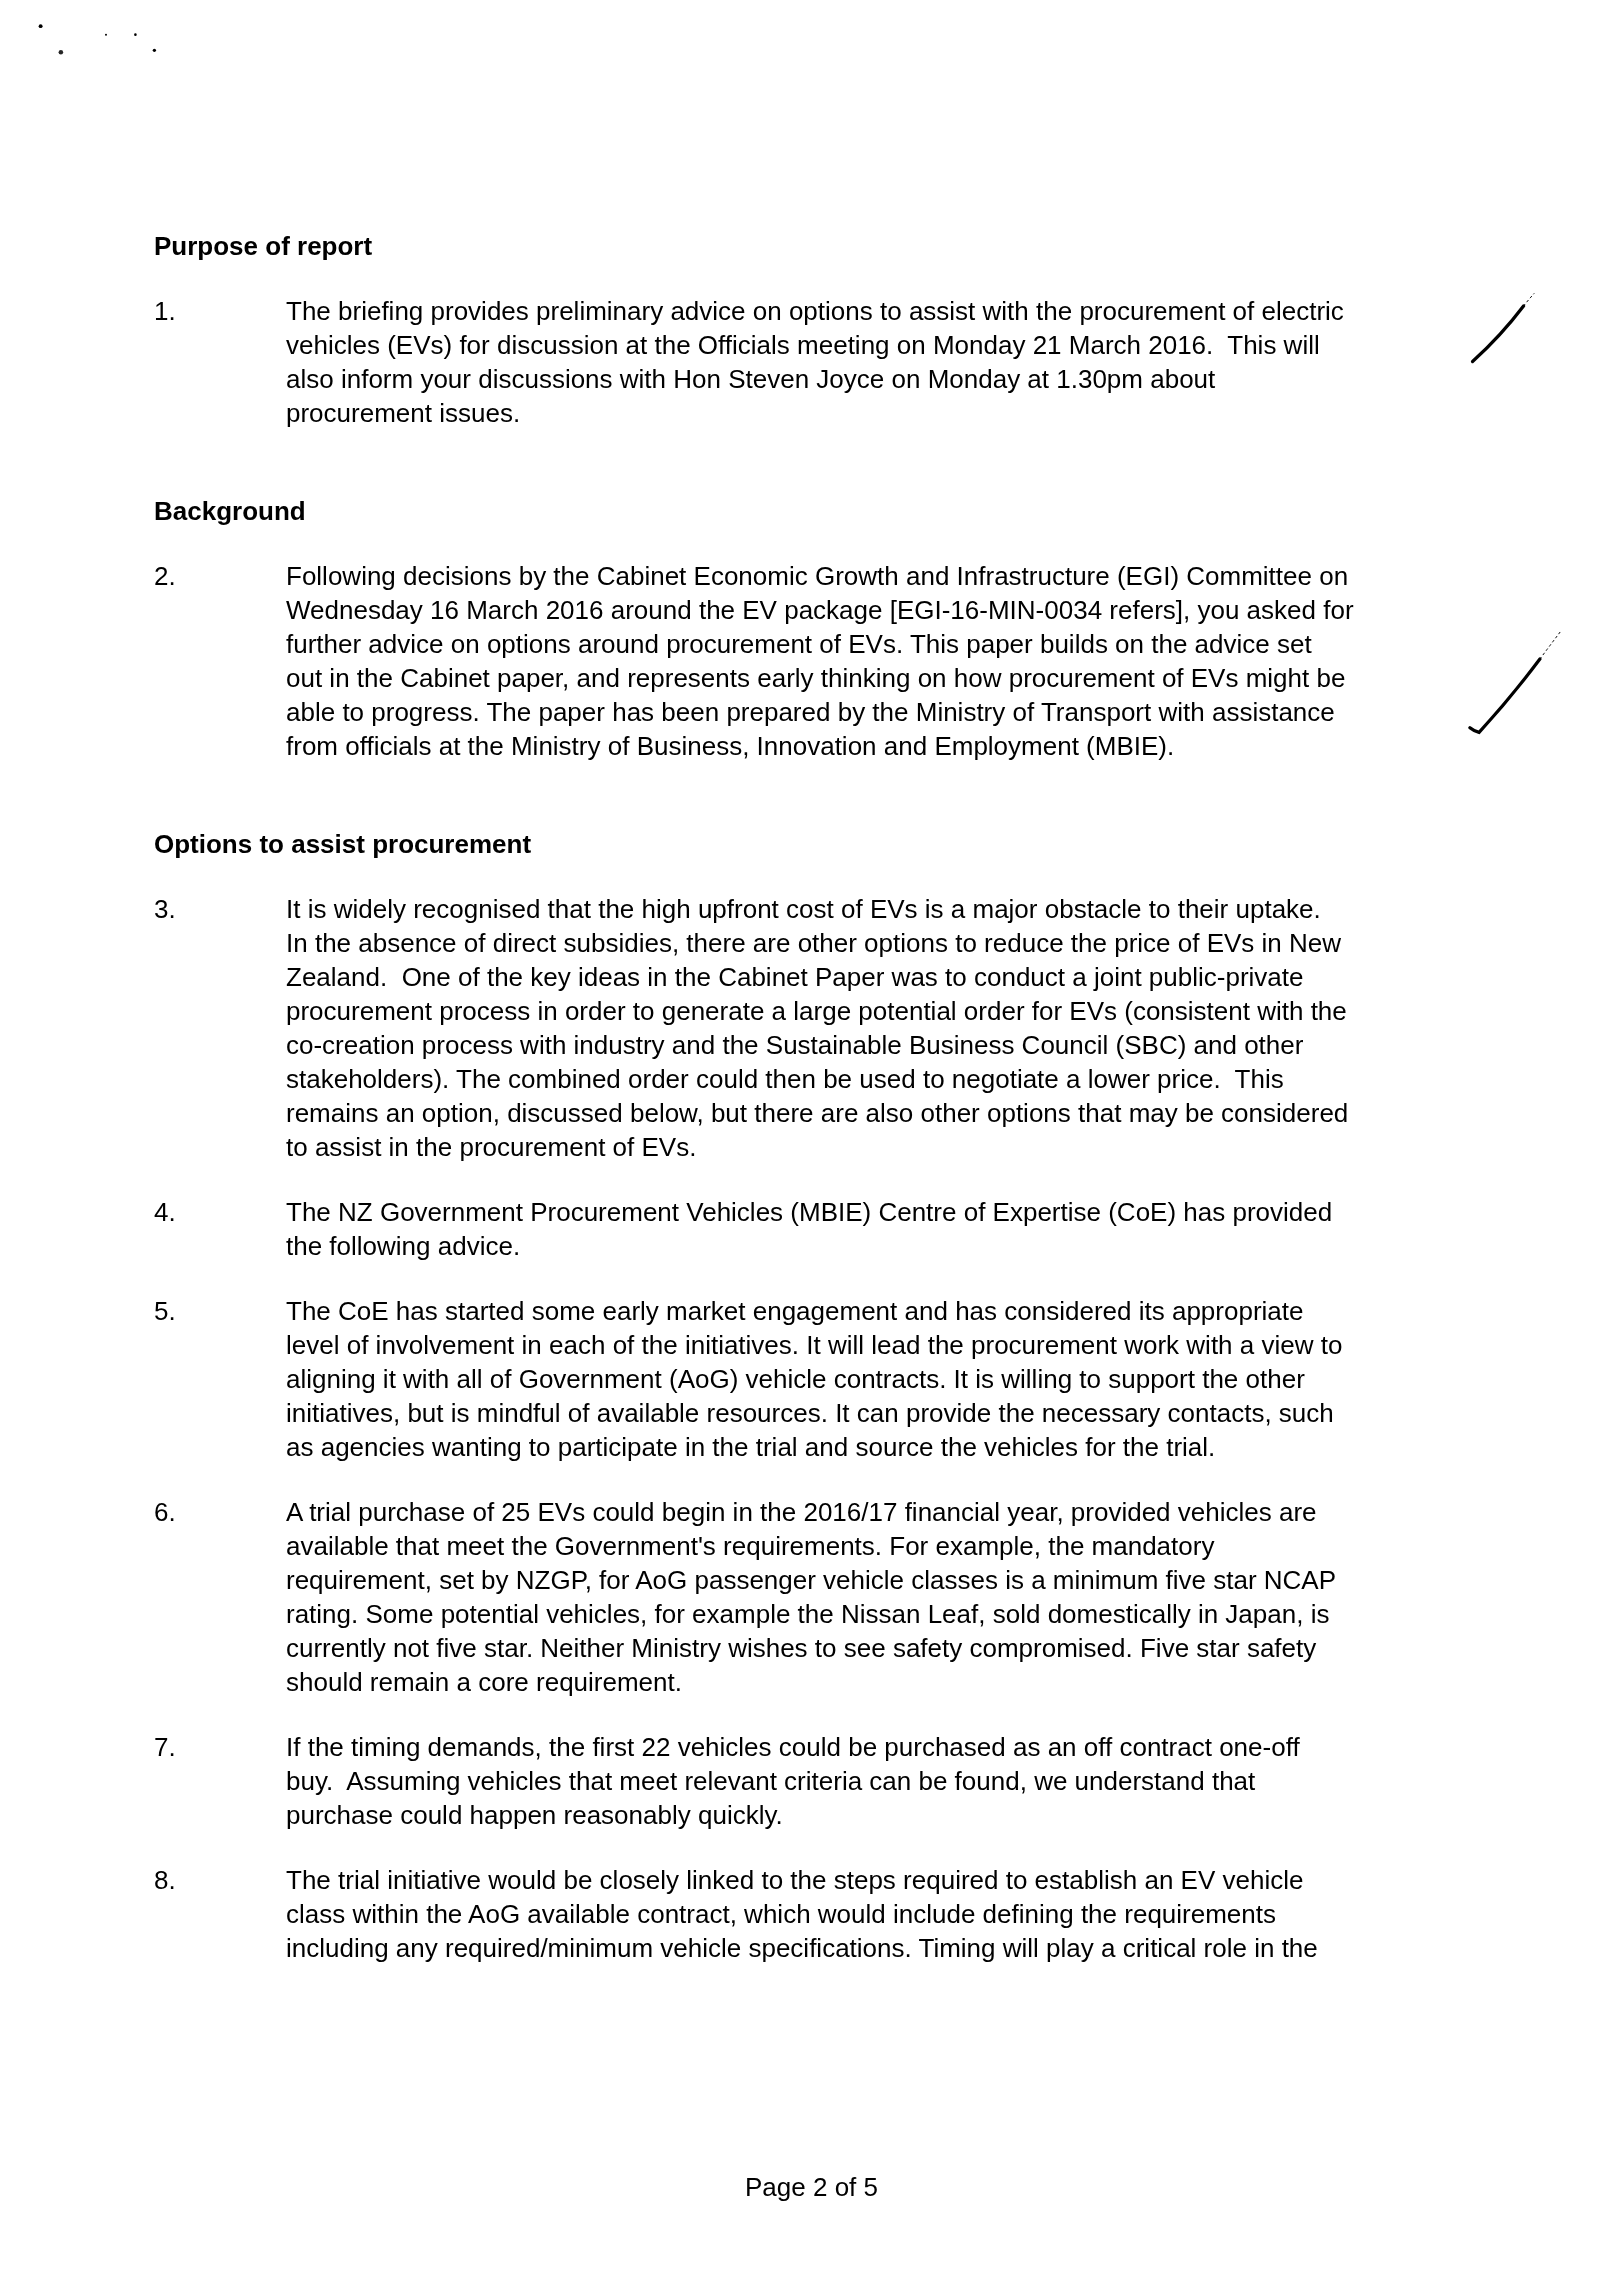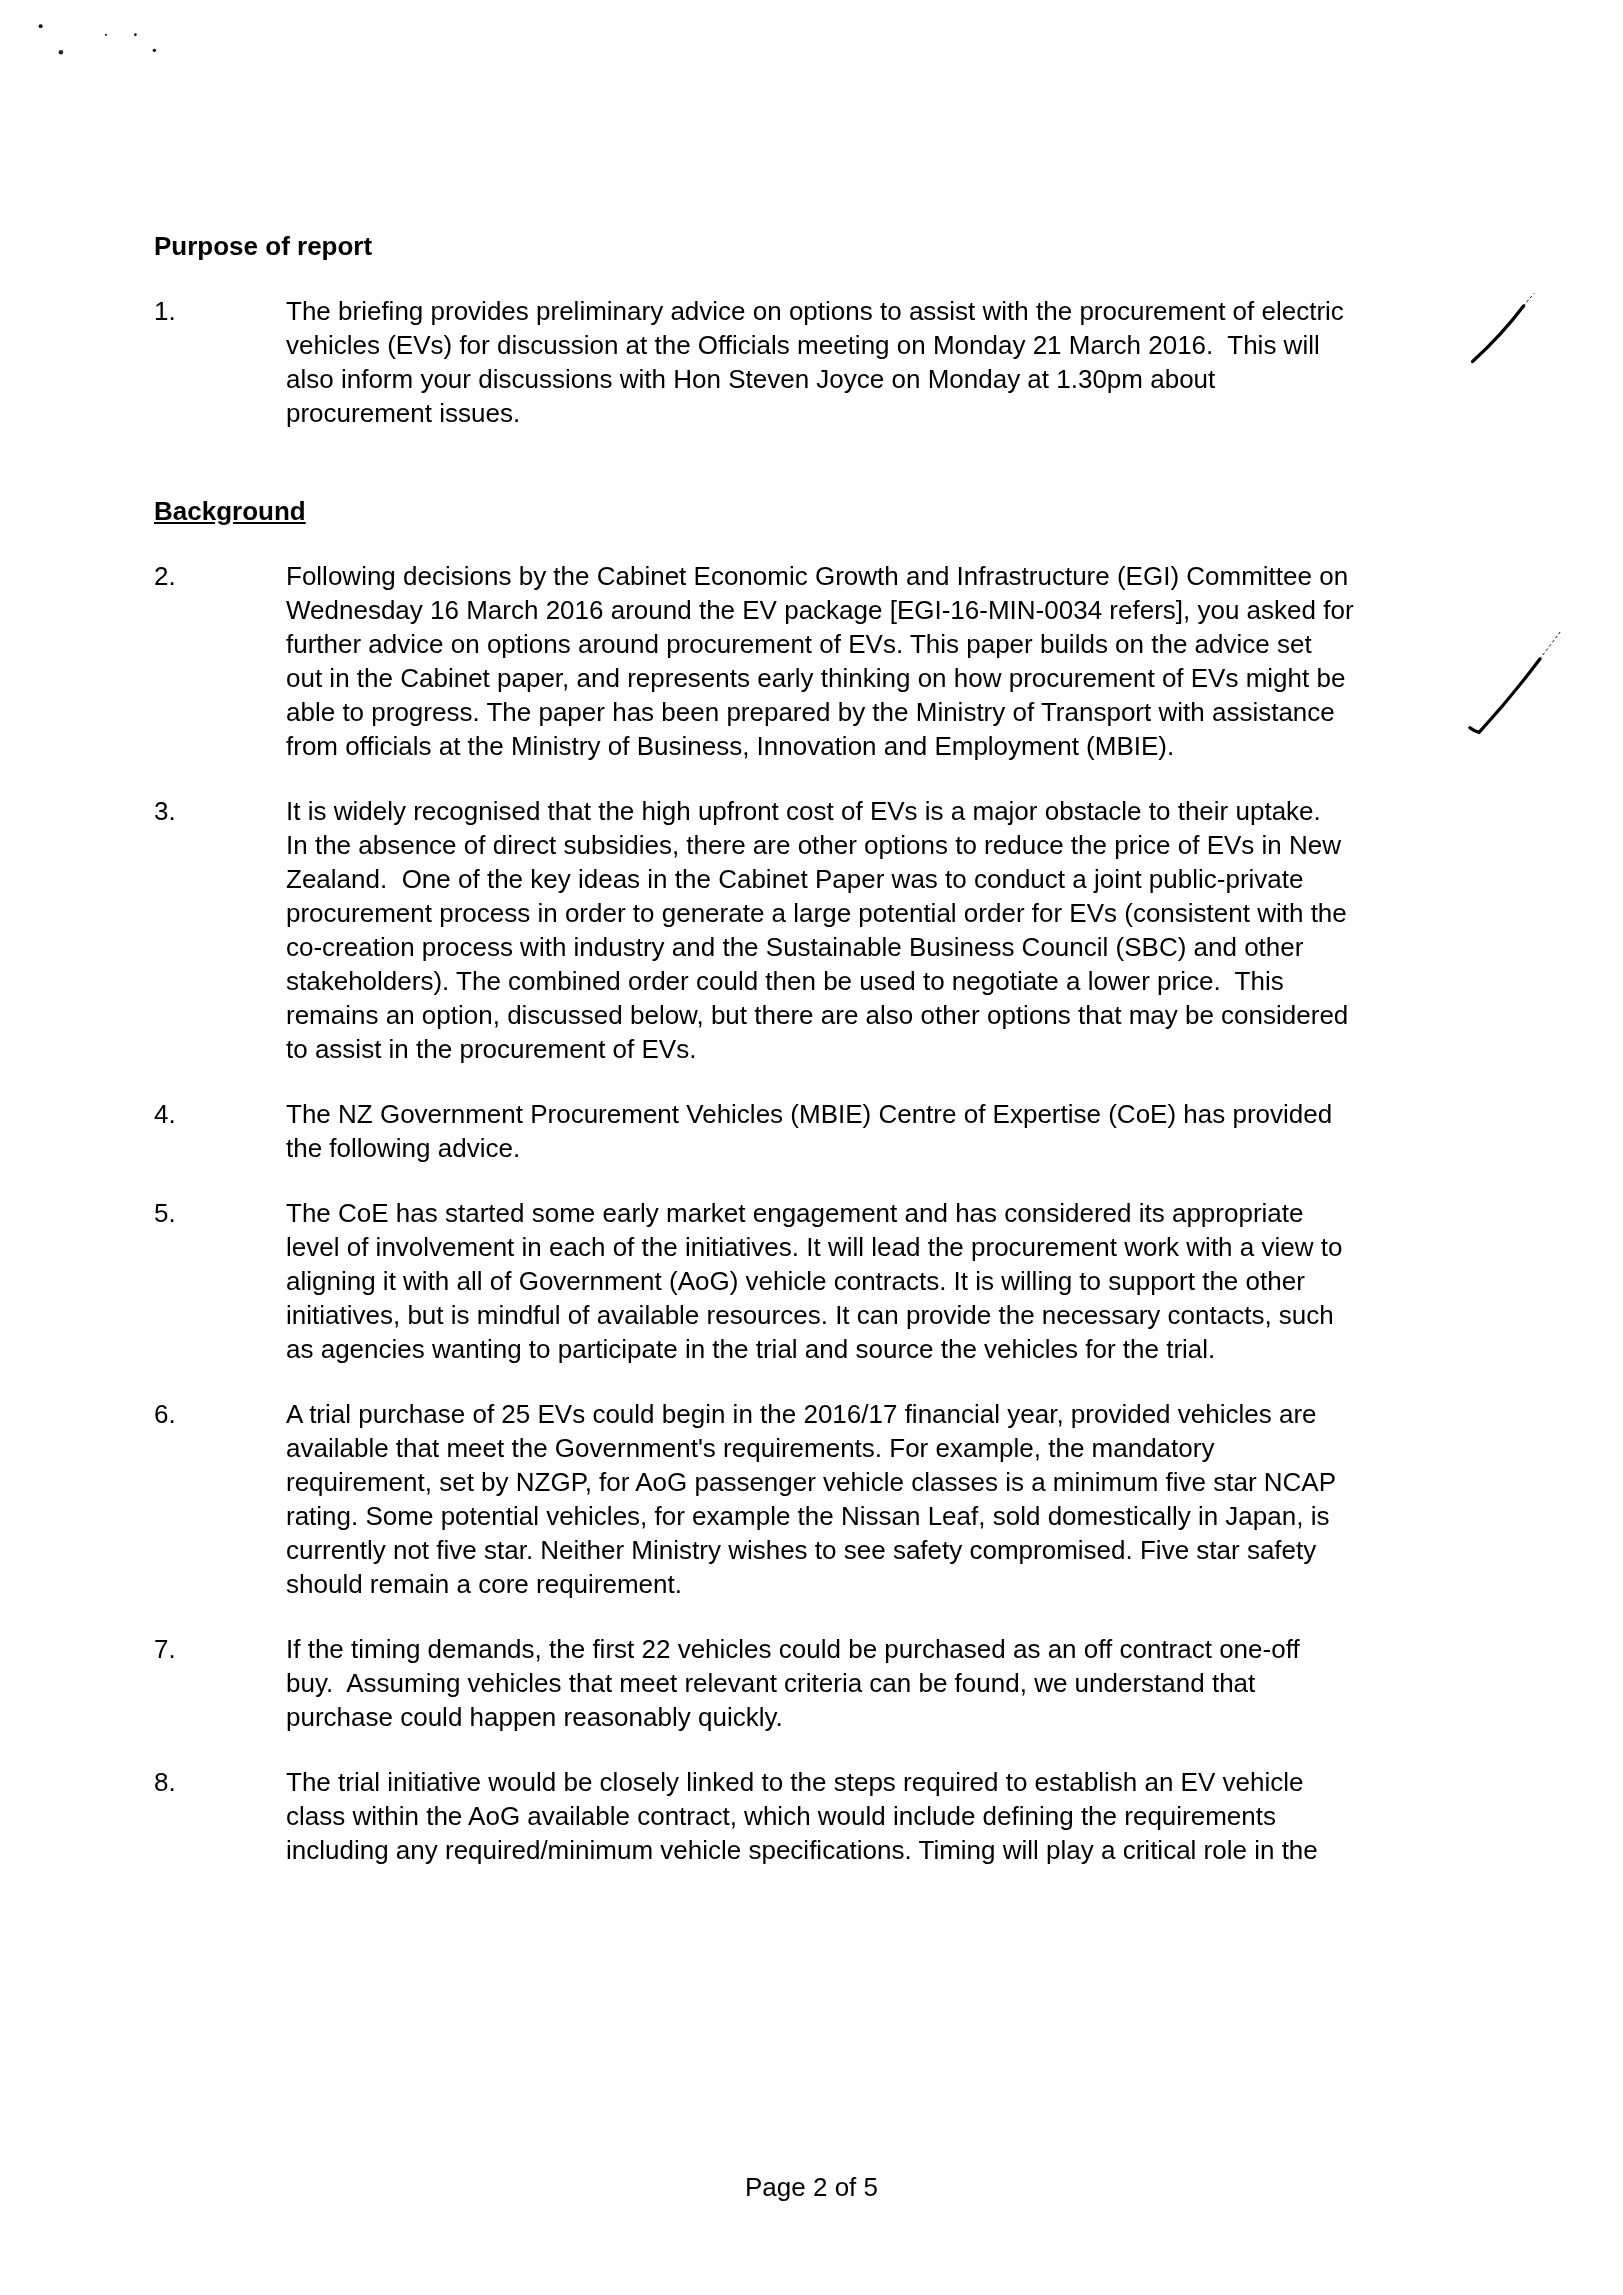--- a/index.html
+++ b/index.html
@@ -38,21 +38,21 @@
     font-size: 26px;
     line-height: 34px;
   }
   .ptext {
     font-size: 26px;
     line-height: 34px;
     white-space: pre-wrap;
     margin-left: 40px;
   }
   .gap-first { margin-top: 229px; }
-  .gap-h { margin-top: 64px; text-decoration: underline; }
+  .gap-h { margin-top: 64px; }
   .gap-p { margin-top: 31px; }
   .footer {
     position: absolute;
     top: 2170px;
     left: 0;
     width: 100%;
     text-align: center;
     font-size: 26px;
     line-height: 34px;
   }
@@ -85,20 +85,21 @@
     <div class="para gap-p">
       <span class="num">2.</span>
       <div class="ptext">Following decisions by the Cabinet Economic Growth and Infrastructure (EGI) Committee on
 Wednesday 16 March 2016 around the EV package [EGI-16-MIN-0034 refers], you asked for
 further advice on options around procurement of EVs. This paper builds on the advice set
 out in the Cabinet paper, and represents early thinking on how procurement of EVs might be
 able to progress. The paper has been prepared by the Ministry of Transport with assistance
 from officials at the Ministry of Business, Innovation and Employment (MBIE).</div>
     </div>
 
+    <h2 class="heading gap-h">Options to assist procurement</h2>
     <div class="para gap-p">
       <span class="num">3.</span>
       <div class="ptext">It is widely recognised that the high upfront cost of EVs is a major obstacle to their uptake.
 In the absence of direct subsidies, there are other options to reduce the price of EVs in New
 Zealand.  One of the key ideas in the Cabinet Paper was to conduct a joint public-private
 procurement process in order to generate a large potential order for EVs (consistent with the
 co-creation process with industry and the Sustainable Business Council (SBC) and other
 stakeholders). The combined order could then be used to negotiate a lower price.  This
 remains an option, discussed below, but there are also other options that may be considered
 to assist in the procurement of EVs.</div>

